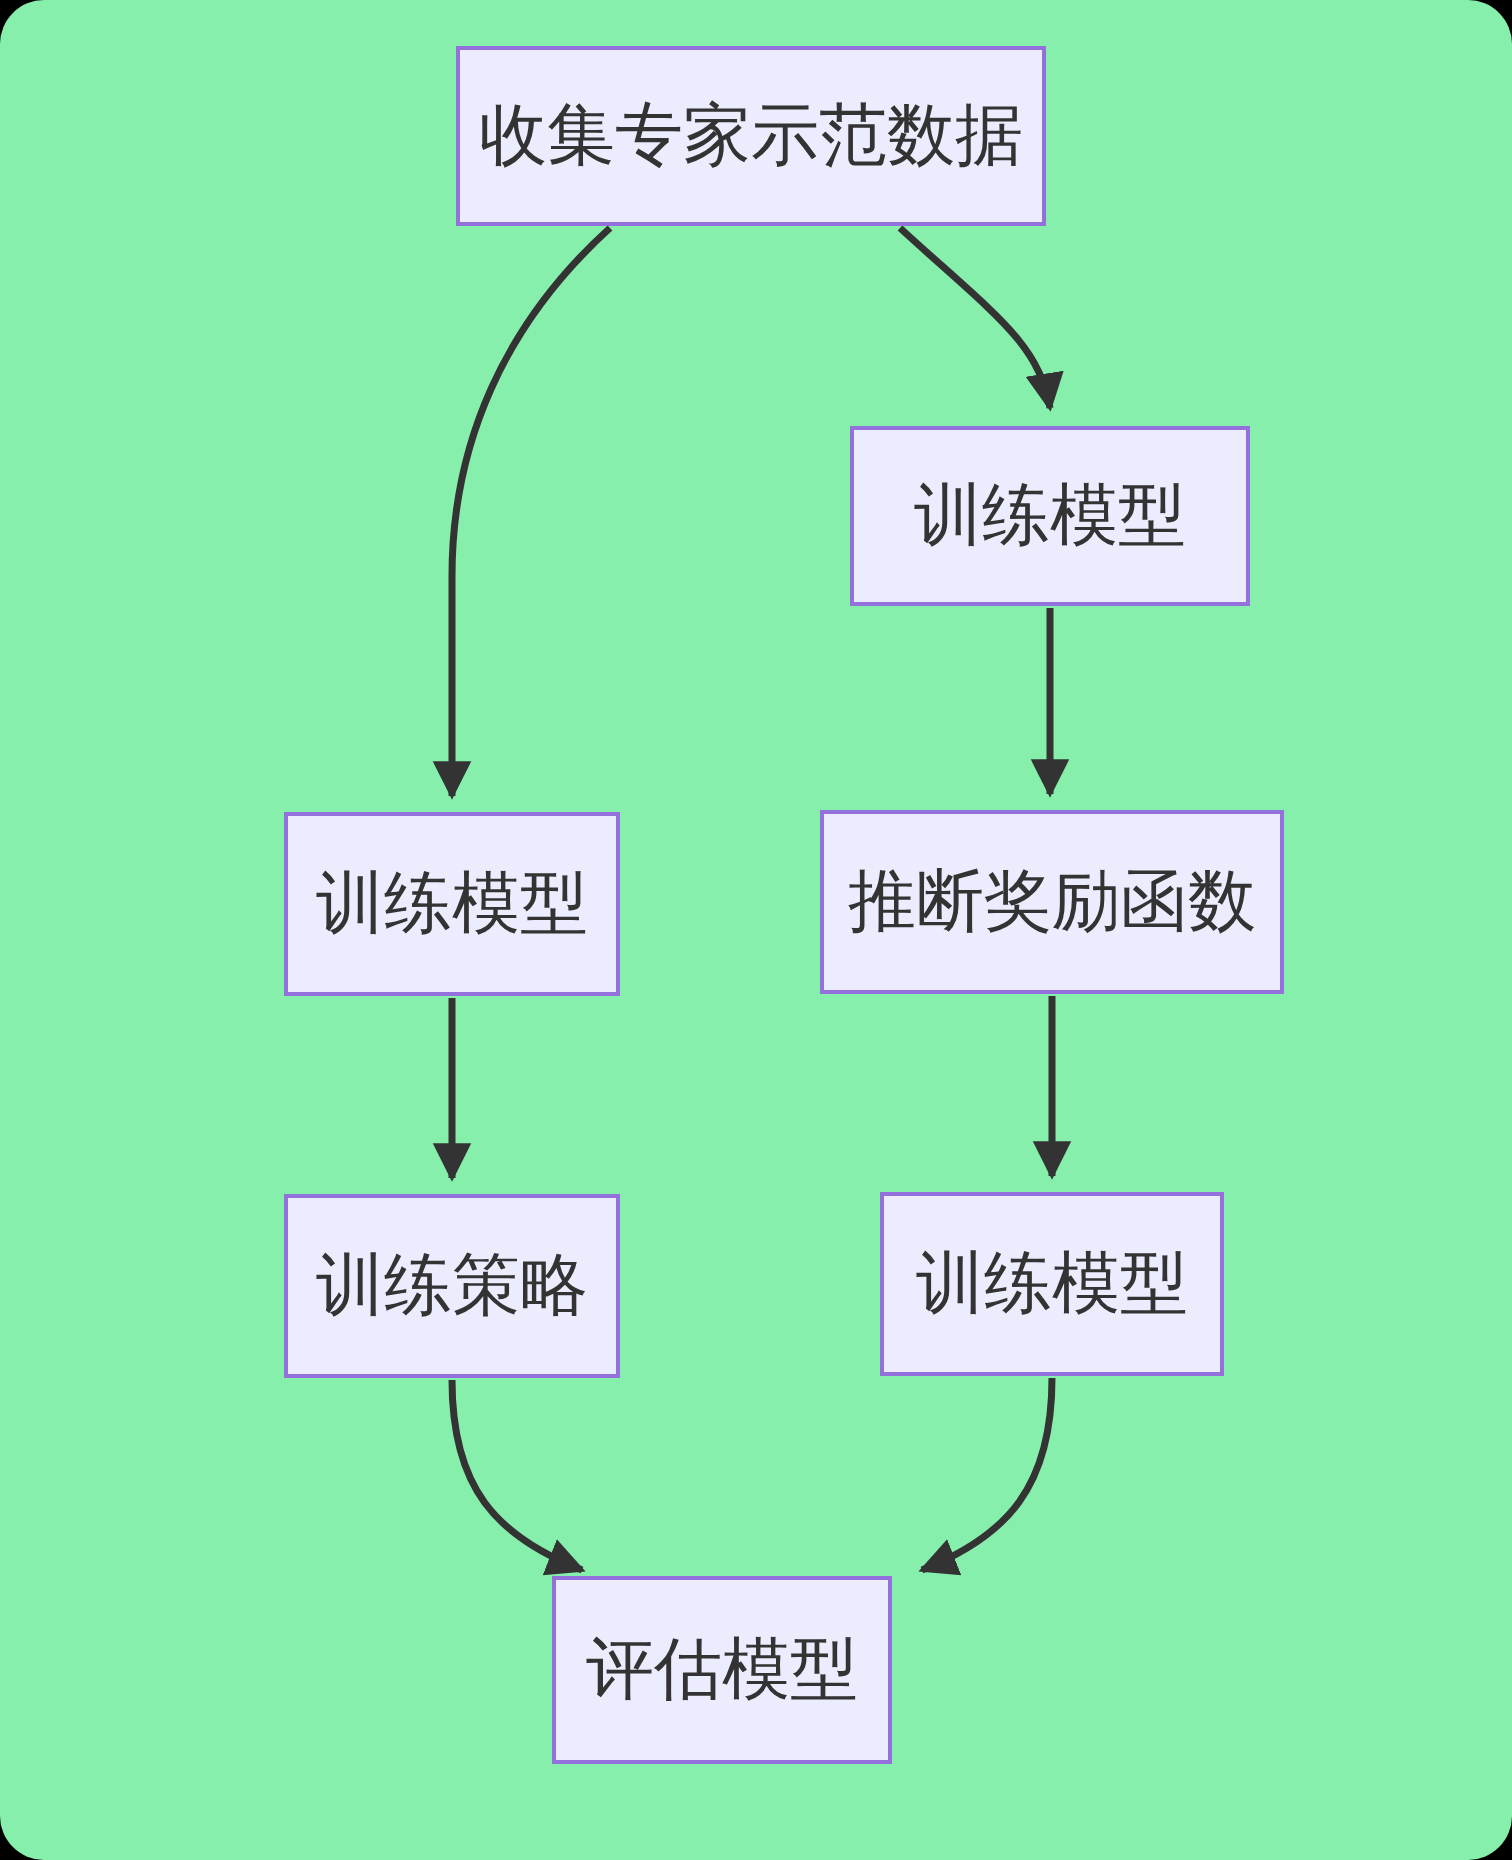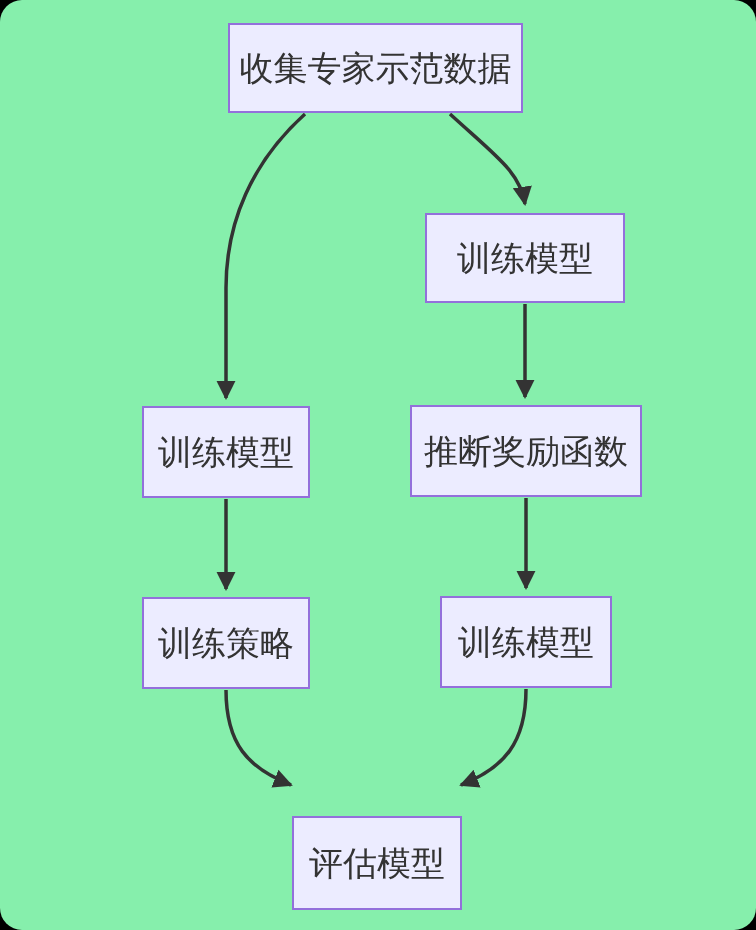--- a/index.html
+++ b/index.html
@@ -43,21 +43,21 @@
     white-space: nowrap;
     text-align: center;
   }
   
   #node-collect      { left: 228px; top:  23px; width: 295px; height: 90px; }
   #node-irl          { left: 425px; top: 213px; width: 200px; height: 90px; }
   #node-bc           { left: 142px; top: 406px; width: 168px; height: 92px; }
   #node-reward       { left: 410px; top: 405px; width: 232px; height: 92px; text-align: center; }
   #node-train-model  { left: 142px; top: 597px; width: 168px; height: 92px; }
   #node-train-policy { left: 440px; top: 596px; width: 172px; height: 92px; }
-  #node-evaluate     { left: 292px; top: 788px; width: 170px; height: 94px; margin-top: 28px; }
+  #node-evaluate     { left: 276px; top: 788px; width: 170px; height: 94px; }
 </style>
 </head>
 <body>
 
 <div class="canvas">
 
   <svg class="edges-layer" viewBox="0 0 756 930" xmlns="http://www.w3.org/2000/svg">
     <defs>
       <marker id="arrowhead" viewBox="0 0 10 10" refX="9" refY="5" markerWidth="5.5" markerHeight="6.5" orient="auto-start-reverse">
         <path d="M0,0 L10,5 L0,10 z" fill="#333333"></path>

